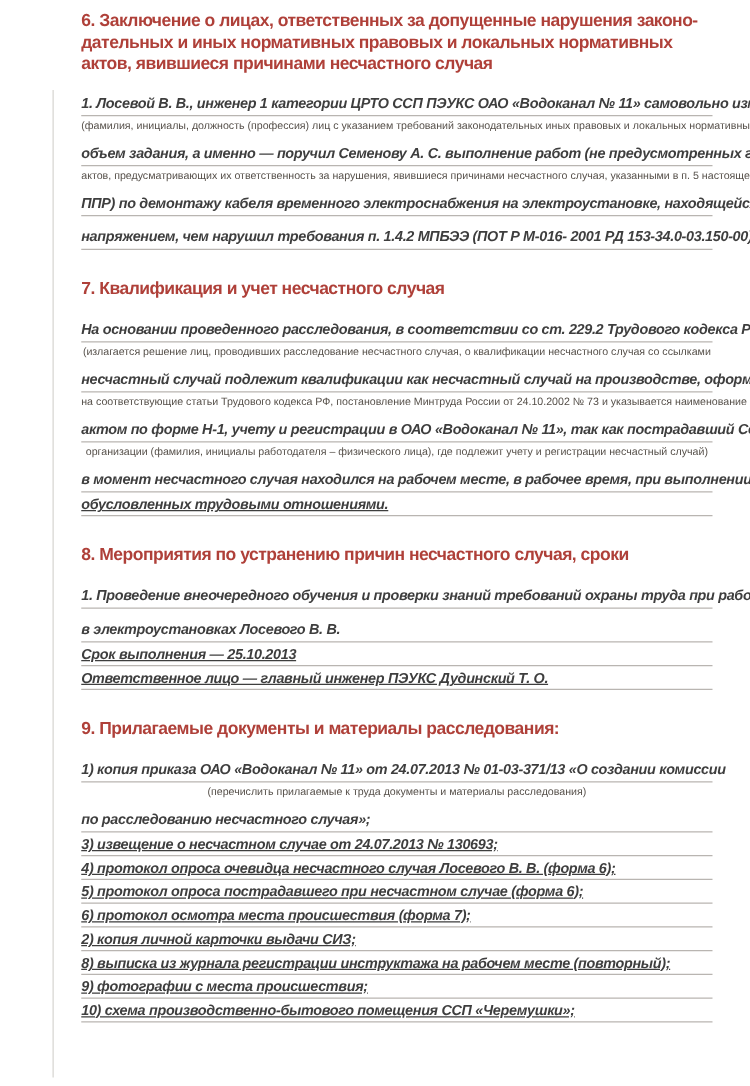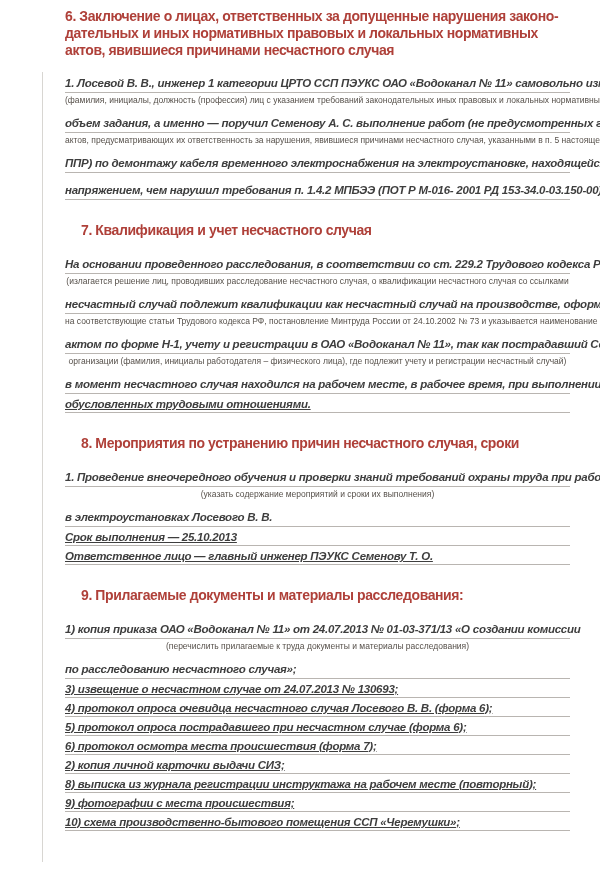--- a/index.html
+++ b/index.html
@@ -13,21 +13,21 @@
     background:var(--page-edge,#d8d6d2);
   }
   .content{
     position:absolute;left:65px;top:8px;width:505px;
   }
   .h{
     color:var(--heading-color,#af4039);
     font-weight:bold;font-size:14px;line-height:1.2;
     letter-spacing:-0.4px;margin:0;
   }
-  .h.mt{margin-top:22px;margin-left:16px;}
+  .h.mt{margin-top:22px;}
   .entry{
     color:var(--entry-color,#3e3e3e);
     font-size:11.5px;font-weight:bold;font-style:italic;
     letter-spacing:-0.25px;line-height:14px;
     border-bottom:1px solid var(--rule-color,#b9b5b1);
     padding-bottom:2px;margin-top:10px;
     white-space:nowrap;
   }
   .entry.first{margin-top:18px;}
   .entry.tight{margin-top:3px;padding-bottom:1px;text-decoration:underline;}
@@ -63,24 +63,23 @@
     <div class="caption">на соответствующие статьи Трудового кодекса РФ, постановление Минтруда России от 24.10.2002 № 73 и указывается наименование</div>
     <div class="entry">актом по форме Н-1, учету и регистрации в ОАО «Водоканал № 11», так как пострадавший Семенов А. С.</div>
     <div class="caption">организации (фамилия, инициалы работодателя – физического лица), где подлежит учету и регистрации несчастный случай)</div>
     <div class="entry">в момент несчастного случая находился на рабочем месте, в рабочее время, при выполнении работ,</div>
     <div class="entry tight">обусловленных трудовыми отношениями.</div>
   </section>
 
   <section>
     <h2 class="h mt">8. Мероприятия по устранению причин несчастного случая, сроки</h2>
     <div class="entry first">1. Проведение внеочередного обучения и проверки знаний требований охраны труда при работе</div>
-    <div class="caption">(указать содержание мероприятий и сроки их выполнения)</div>
     <div class="entry">в электроустановках Лосевого В. В.</div>
     <div class="entry tight">Срок выполнения — 25.10.2013</div>
-    <div class="entry tight">Ответственное лицо — главный инженер ПЭУКС Семенову Т. О.</div>
+    <div class="entry tight">Ответственное лицо — главный инженер ПЭУКС Дудинский Т. О.</div>
   </section>
 
   <section>
     <h2 class="h mt">9. Прилагаемые документы и материалы расследования:</h2>
     <div class="entry first">1) копия приказа ОАО «Водоканал № 11» от 24.07.2013 № 01-03-371/13 «О создании комиссии</div>
     <div class="caption">(перечислить прилагаемые к труда документы и материалы расследования)</div>
     <div class="entry">по расследованию несчастного случая»;</div>
     <div class="entry tight">3) извещение о несчастном случае от 24.07.2013 № 130693;</div>
     <div class="entry tight">4) протокол опроса очевидца несчастного случая Лосевого В. В. (форма 6);</div>
     <div class="entry tight">5) протокол опроса пострадавшего при несчастном случае (форма 6);</div>

